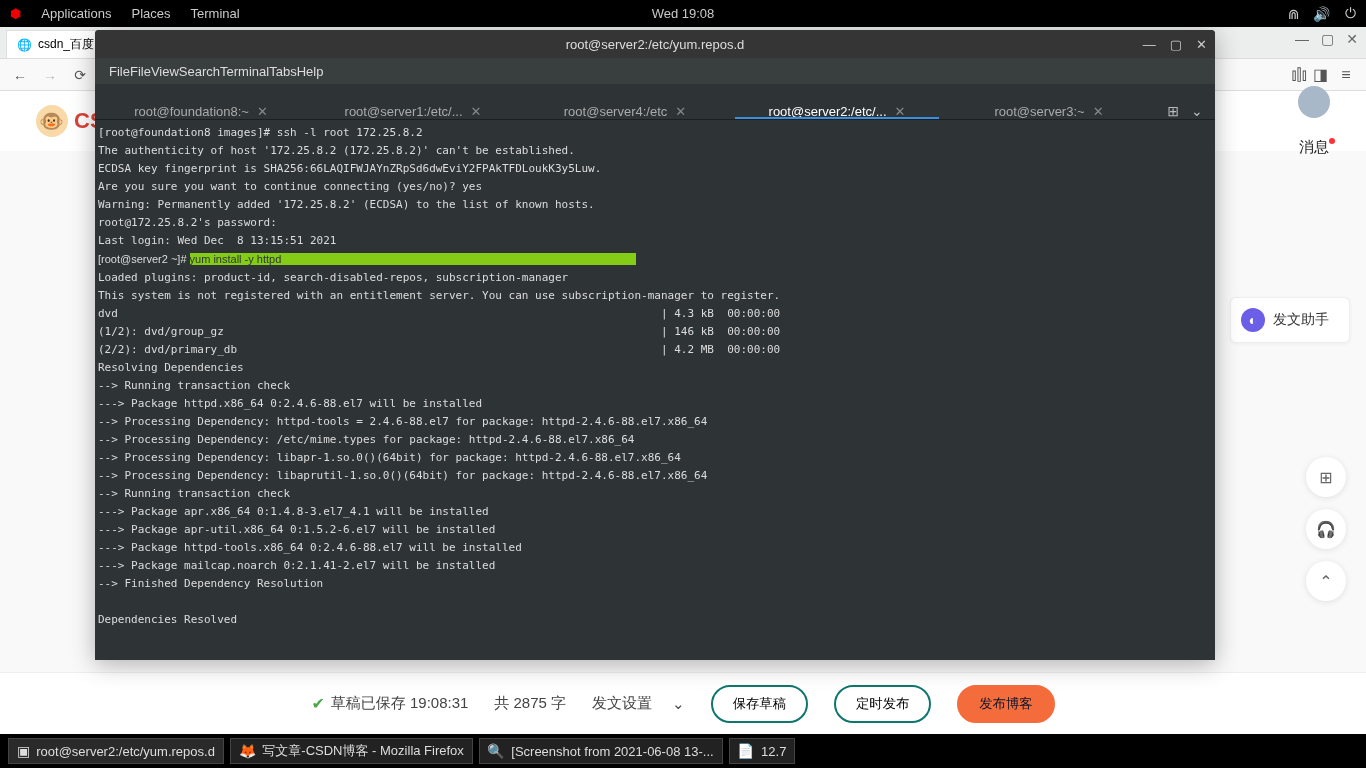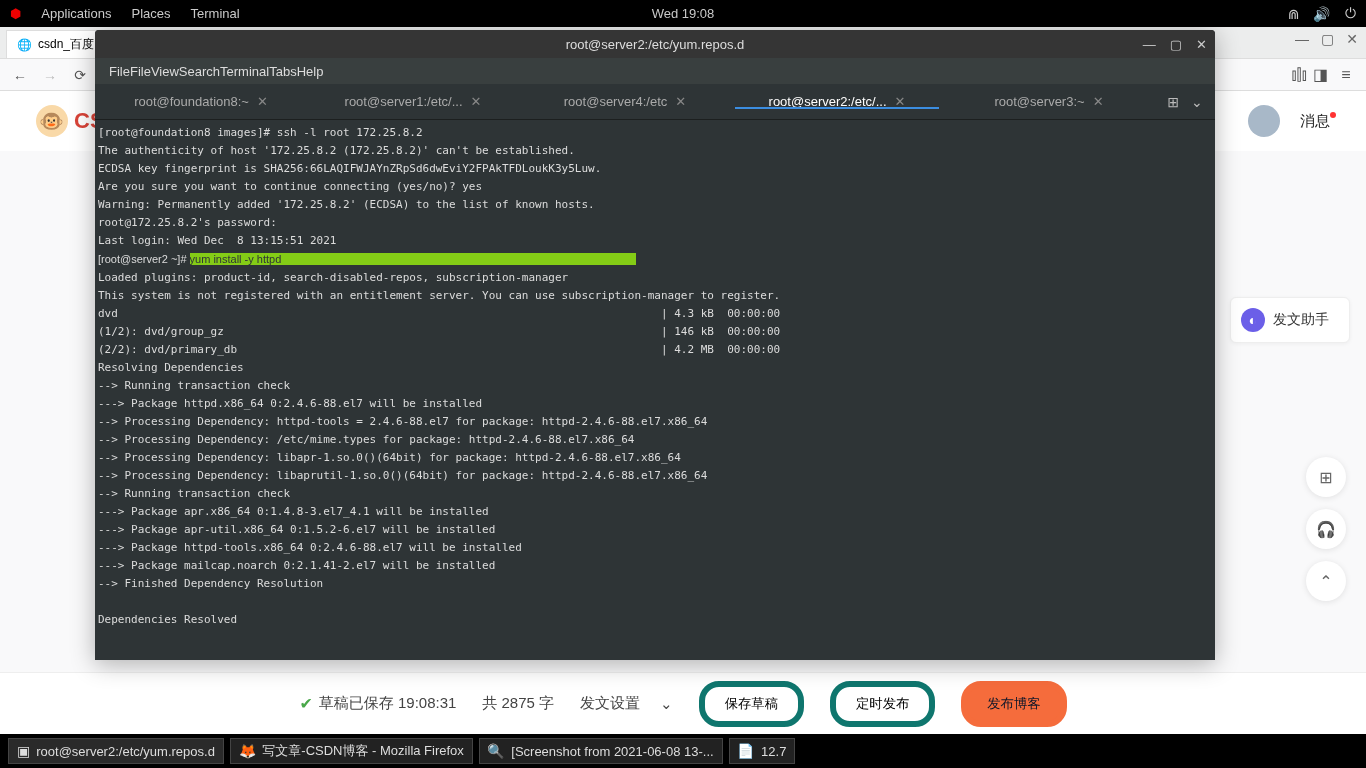--- a/index.html
+++ b/index.html
@@ -20,51 +20,51 @@
 .ff-toolbar { height: 32px; display: flex; align-items: center; gap: 6px; padding: 0 8px; border-bottom: 1px solid #ddd; background: #f9f9fa; }
 .ff-nav { width: 24px; height: 24px; display: flex; align-items: center; justify-content: center; border-radius: 3px; color: #555; font-size: 14px; }
 .ff-nav.disabled { color: #bbb; }
 .ff-toolbar .spacer { flex: 1; }
 .ff-burger { width: 24px; height: 24px; display: flex; align-items: center; justify-content: center; color: #555; font-size: 16px; }
 
 
 .csdn-top { height: 60px; background: #fff; display: flex; align-items: center; padding: 0 36px; justify-content: space-between; }
 .csdn-logo { display: flex; align-items: center; gap: 6px; font-weight: bold; color: #d84338; font-size: 22px; }
 .csdn-logo .monkey { width: 32px; height: 32px; border-radius: 50%; background: #f9d9a8; display: flex; align-items: center; justify-content: center; font-size: 20px; }
-.csdn-right { display: flex; align-items: center; gap: 20px; font-size: 15px; color: #222; }
+.csdn-right { display: flex; align-items: center; gap: 20px; font-size: 15px; color: #222; flex-direction: column; }
 .csdn-right .avatar { width: 32px; height: 32px; border-radius: 50%; background: #a8b8c8; }
 .csdn-right .msg { position: relative; }
 .csdn-right .msg .dot { position: absolute; top: 0; right: -6px; width: 6px; height: 6px; border-radius: 50%; background: #f33; }
 
 
 .csdn-bottom { position: absolute; left: 0; right: 0; bottom: 0; height: 62px; background: #fff; display: flex; align-items: center; justify-content: center; gap: 26px; font-size: 15px; color: #444; border-top: 1px solid #eee; }
 .csdn-bottom .draft { display: flex; align-items: center; gap: 6px; }
 .csdn-bottom .draft .check { color: #4aa84a; font-size: 16px; }
-.csdn-bottom .btn { padding: 8px 20px; border-radius: 20px; border: 6px solid #0f766e; background: #fff; cursor: pointer; }
+.csdn-bottom .btn { padding: 8px 20px; border-radius: 20px; border: 2px solid #0f766e; background: #fff; cursor: pointer; }
 .csdn-bottom .btn.primary { background: #f56c3c; color: #0f172a; border-color: #f56c3c; }
 .csdn-bottom .settings { display: flex; align-items: center; gap: 20px; cursor: pointer; }
 
 
 .float-tools { position: absolute; right: 16px; top: 270px; width: 120px; display: flex; flex-direction: column; gap: 4px; }
 .float-tools .publish-helper { background: #fff; border: 1px solid #eee; border-radius: 6px; padding: 10px; display: flex; align-items: center; gap: 8px; font-size: 14px; color: #333; box-shadow: 0 1px 4px rgba(0,0,0,0.05); }
 .float-tools .publish-helper .ico { width: 24px; height: 24px; border-radius: 50%; background: #6b5fe8; display: flex; align-items: center; justify-content: center; color: #fff; font-size: 14px; }
 .float-round { position: absolute; right: 20px; display: flex; flex-direction: column; gap: 12px; }
 .float-round .circ { width: 40px; height: 40px; border-radius: 50%; background: #fff; box-shadow: 0 1px 6px rgba(0,0,0,0.1); display: flex; align-items: center; justify-content: center; color: #666; font-size: 16px; }
 .float-round.top { top: 430px; }
 
 
 .watermark { position: absolute; right: 28px; bottom: 40px; color: rgba(150,150,160,0.7); font-size: 16px; font-weight: 300; letter-spacing: 0.5px; }
 
 
 .term-window { position: absolute; top: 30px; left: 95px; width: 1120px; height: 630px; background: #2e3436; color: #eee; border-radius: 4px 4px 0 0; box-shadow: 0 4px 24px rgba(0,0,0,0.3); display: flex; flex-direction: column; }
 .term-title { height: 28px; background: #353535; display: flex; align-items: center; justify-content: center; color: #ddd; font-size: 13px; position: relative; border-radius: 4px 4px 0 0; }
 .term-title .winbtns { position: absolute; right: 8px; display: flex; gap: 14px; color: #ccc; font-size: 13px; }
 .term-menu { height: 26px; background: #393f3f; display: flex; align-items: center; padding: 0 14px; color: #ddd; font-size: 13px; }
 .term-menu span { cursor: pointer; }
-.term-tabs { height: 36px; background: #2e3436; display: flex; align-items: center; border-bottom: 1px solid #1c1f1f; }
+.term-tabs { height: 36px; background: #2e3436; display: flex; align-items: flex-end; border-bottom: 1px solid #1c1f1f; }
 .term-tab { flex: 1; display: flex; align-items: center; justify-content: center; gap: 8px; color: #aaa; font-size: 13px; position: relative; cursor: pointer; }
 .term-tab.active { color: #fff; }
 .term-tab.active::after { content: ""; position: absolute; bottom: 0; left: 4px; right: 4px; height: 2px; background: #3b8de0; }
 .term-tab .x { color: #888; font-size: 13px; }
 .term-tabs .tab-actions { width: 60px; display: flex; align-items: center; justify-content: center; gap: 12px; color: #bbb; font-size: 14px; }
 .term-body { flex: 1; padding: 4px 3px; font-family: "DejaVu Sans Mono", monospace; font-size: 11px; line-height: 18px; color: #dcdcdc; white-space: pre; overflow: hidden; }
 .term-body .hl { background: #84cc16; color: #2e3436; }
 
 
 .taskbar { position: absolute; bottom: 0; left: 0; right: 0; height: 34px; background: #000; display: flex; align-items: center; padding: 0 8px; gap: 6px; color: #ddd; font-size: 13px; }

